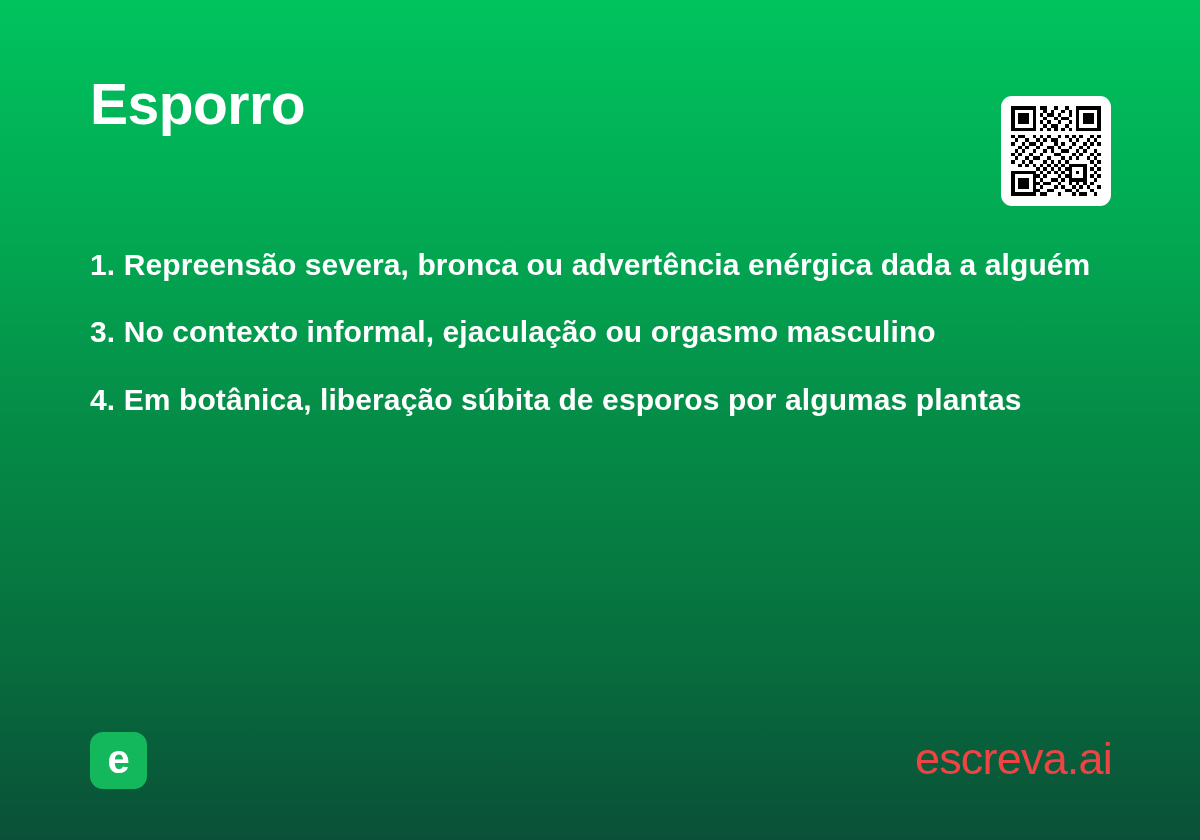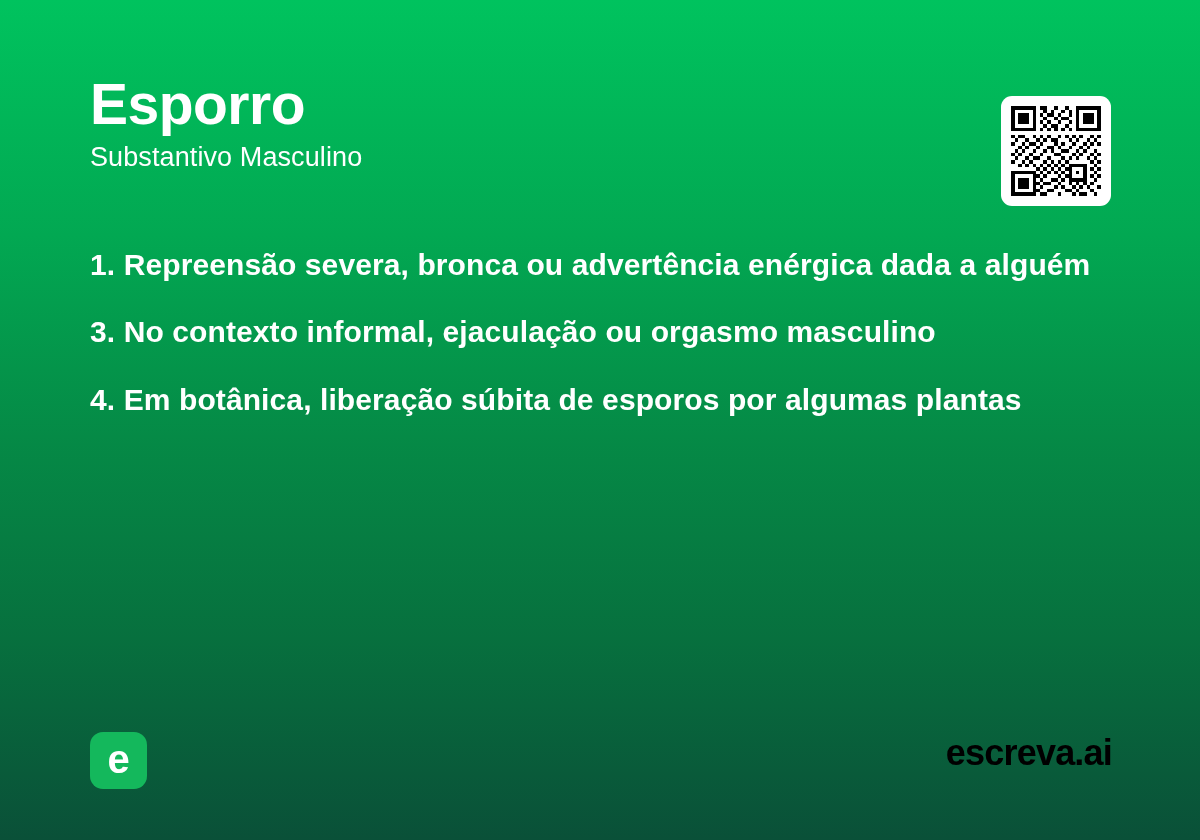--- a/index.html
+++ b/index.html
@@ -107,33 +107,32 @@
     font-weight:bold;
     color:#ffffff;
     line-height:1;
     margin-top:-3px;
   }
 
   .brand-wordmark {
     position:absolute;
     right:88px;
     top:20px;
-    font-size:36px;
-    font-weight:bold;
+    font-size:45px;
+    font-weight:normal;
     letter-spacing:-0.8px;
-    color:#000000;
+    color:#ef4444;
     line-height:1.3;
   }
 </style>
 </head>
 <body>
 
 <div class="header">
   <div class="word-title">Esporro</div>
-  <div class="word-class">Substantivo Masculino</div>
 </div>
 
 <div class="qr-card">
   <svg width="90" height="90" viewBox="0 0 25 25" shape-rendering="crispEdges">
     <rect width="25" height="25" fill="#ffffff"></rect>
     <g fill="#000000">
 
       <rect x="0" y="0" width="7" height="1"></rect>
         <rect x="0" y="6" width="7" height="1"></rect>
       <rect x="0" y="0" width="1" height="7"></rect>

